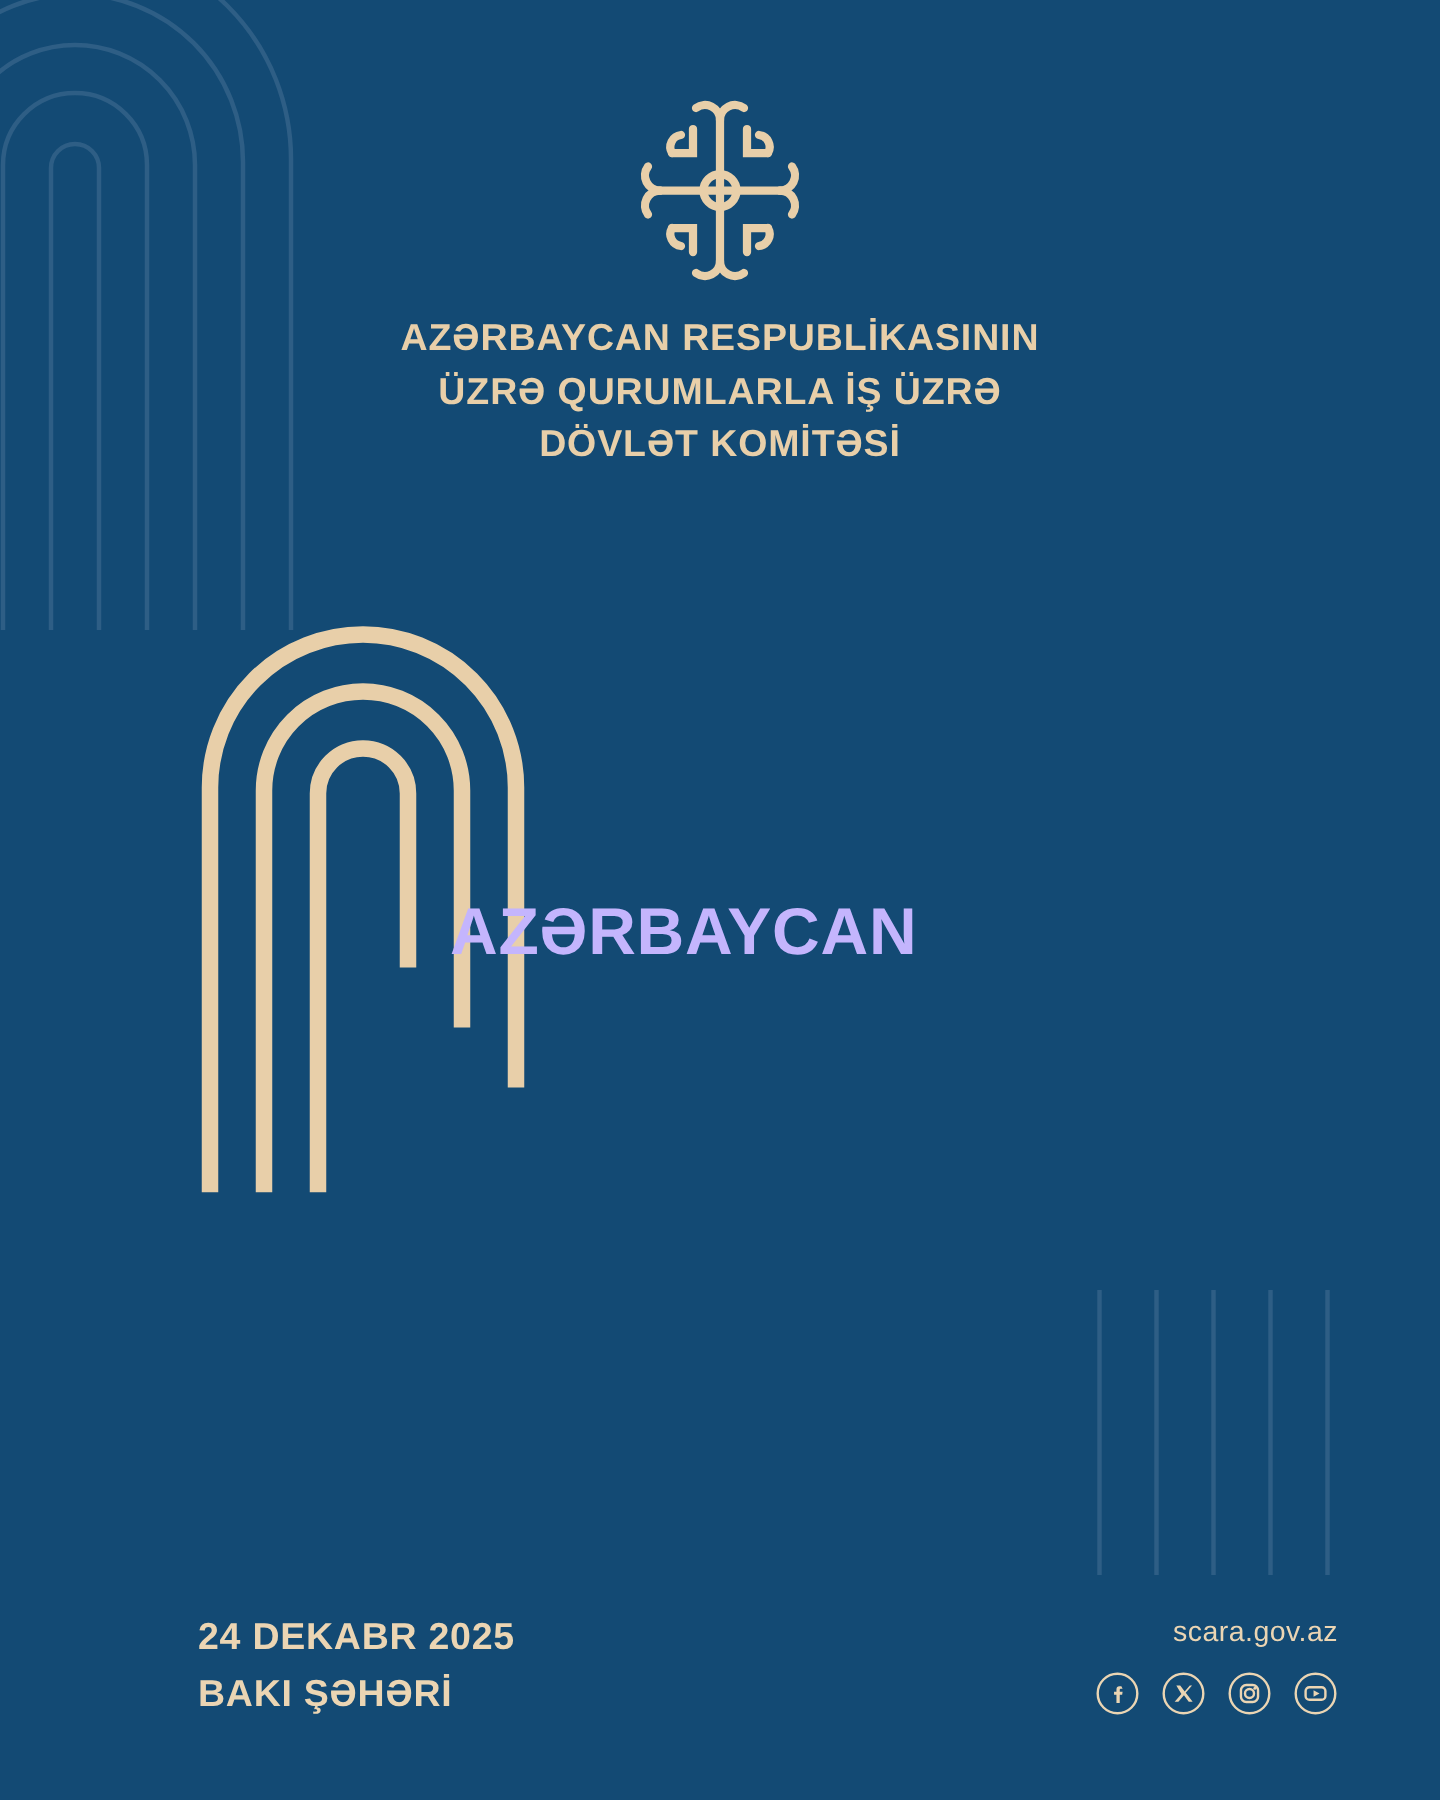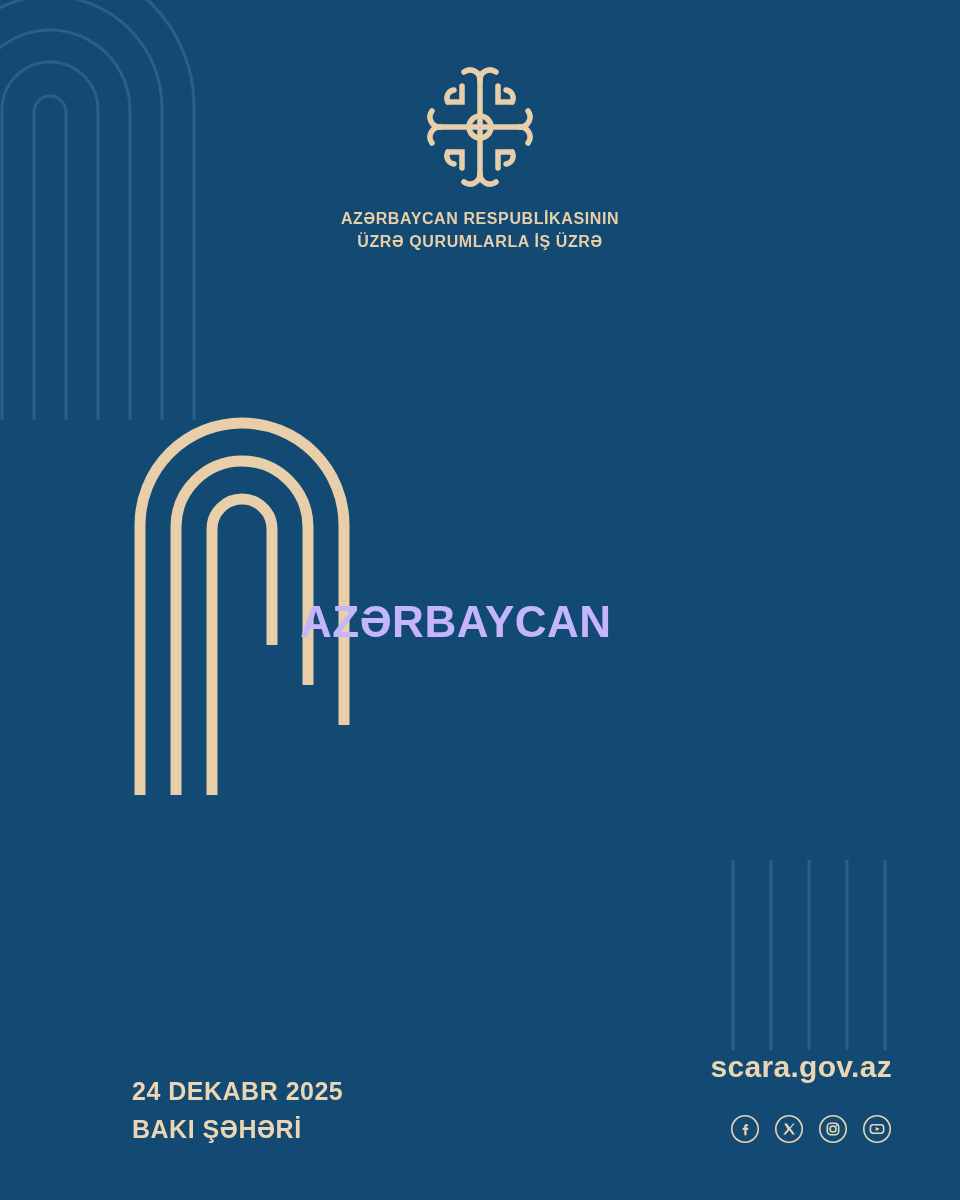--- a/index.html
+++ b/index.html
@@ -43,21 +43,21 @@
 
   
   .committee {
     position: absolute;
     top: 208px;
     left: 0;
     width: 960px;
     text-align: center;
     color: #E8CFA9;
     font-weight: bold;
-    font-size: 16px;
+    font-size: 25px;
     letter-spacing: 0.6px;
     line-height: 1.42;
   }
   .committee div { white-space: nowrap; }
 
   
   .arches {
     position: absolute;
     top: 395px;
     left: 118px;
@@ -107,24 +107,24 @@
 
   
   .footer-right {
     position: absolute;
     right: 68px;
     bottom: 56px;
     text-align: right;
   }
   .website {
     color: #EBD5B3;
-    font-weight: bold;
-    font-size: 30px;
+    font-weight: normal;
+    font-size: 19px;
     letter-spacing: 0.3px;
-    margin-bottom: 30px;
+    margin-bottom: 14px;
   }
   .socials {
     display: flex;
     justify-content: flex-end;
     gap: 14px;
   }
   .social {
     width: 30px;
     height: 30px;
     display: block;
@@ -166,20 +166,21 @@
       <path d="M102 40 A8 8 0 0 0 96 28"></path>
       <path d="M38 90 A8 8 0 0 0 44 102"></path>
       <path d="M102 90 A8 8 0 0 1 96 102"></path>
       <circle cx="70" cy="65" r="11"></circle>
     </g>
   </svg>
 
   <div class="committee">
     <div>AZƏRBAYCAN RESPUBLİKASININ</div>
     <div>ÜZRƏ QURUMLARLA İŞ ÜZRƏ</div>
+    <div>DÖVLƏT KOMİTƏSİ</div>
   </div>
 
   <svg class="arches" viewBox="0 0 250 400" fill="none">
     <g stroke="#E8CFA9" stroke-width="11" fill="none">
       <path d="M22 400 L22 130 A102 102 0 0 1 226 130 L226 330"></path>
       <path d="M58 400 L58 132 A66 66 0 0 1 190 132 L190 290"></path>
       <path d="M94 400 L94 134 A30 30 0 0 1 154 134 L154 250"></path>
     </g>
   </svg>
 

